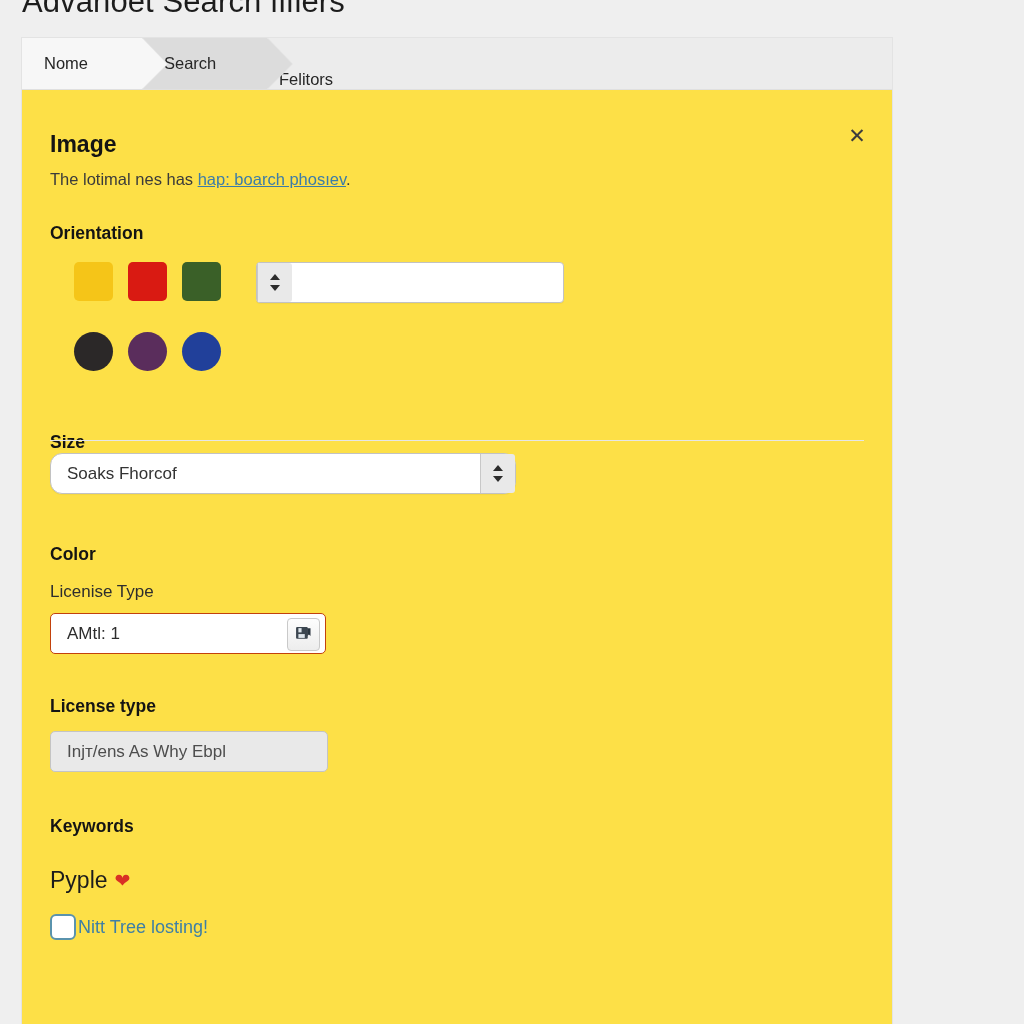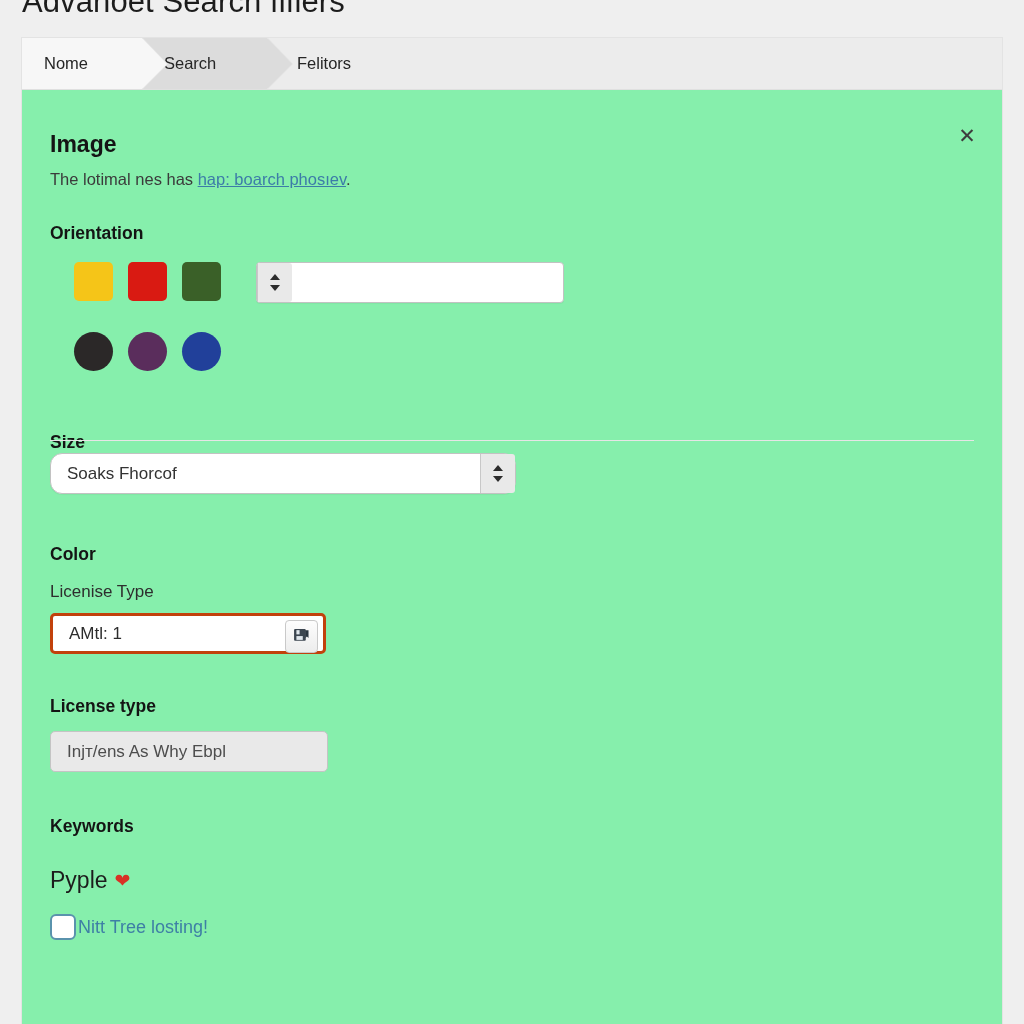--- a/index.html
+++ b/index.html
@@ -25,23 +25,23 @@
     color: #1c1c1c;
     letter-spacing: 0.1px;
     white-space: nowrap;
   }
 
   
   #panel {
     position: absolute;
     left: 22px;
     top: 38px;
-    width: 980px;
+    width: 870px;
     height: 986px;
-    background: #86efac;
+    background: #fde047;
     box-shadow: 0 0 0 1px #e3e3e3;
     overflow: hidden;
   }
 
   
   #tabbar {
     position: relative;
     height: 51px;
     background: #ececec;
     border-bottom: 1px solid #e0e0e0;
@@ -79,21 +79,21 @@
     width: 0;
     height: 0;
     border-top: 26px solid transparent;
     border-bottom: 25px solid transparent;
     border-left: 25px solid #e4e4e4;
     z-index: 2;
   }
 
   #crumb-0 { left: 0;   width: 120px; padding-left: 22px; background: #f7f7f7; z-index: 6; }
   #crumb-1 { left: 120px; width: 125px; padding-left: 22px; background: #dcdcdc; z-index: 4; }
-  #crumb-2 { left: 253px; width: 160px; padding-left: 22px; background: transparent; z-index: 1; }
+  #crumb-2 { left: 235px; width: 160px; padding-left: 22px; background: transparent; z-index: 1; align-items: flex-end; }
 
   
   #body-area {
     position: relative;
     padding: 0 28px;
   }
 
   #close-btn {
     position: absolute;
     right: 20px;
@@ -227,21 +227,21 @@
     margin: 17px 0 0 0;
   }
 
   
   .input-with-icon {
     position: relative;
     margin-top: 11px;
     width: 276px;
     height: 41px;
     background: #fff;
-    border: 3px solid #c2410c;
+    border: 1px solid #c2410c;
     border-radius: 5px;
     box-sizing: border-box;
     display: flex;
     align-items: center;
   }
   .input-with-icon .iv {
     padding-left: 16px;
     font-size: 17px;
     color: #2c2c2c;
   }

